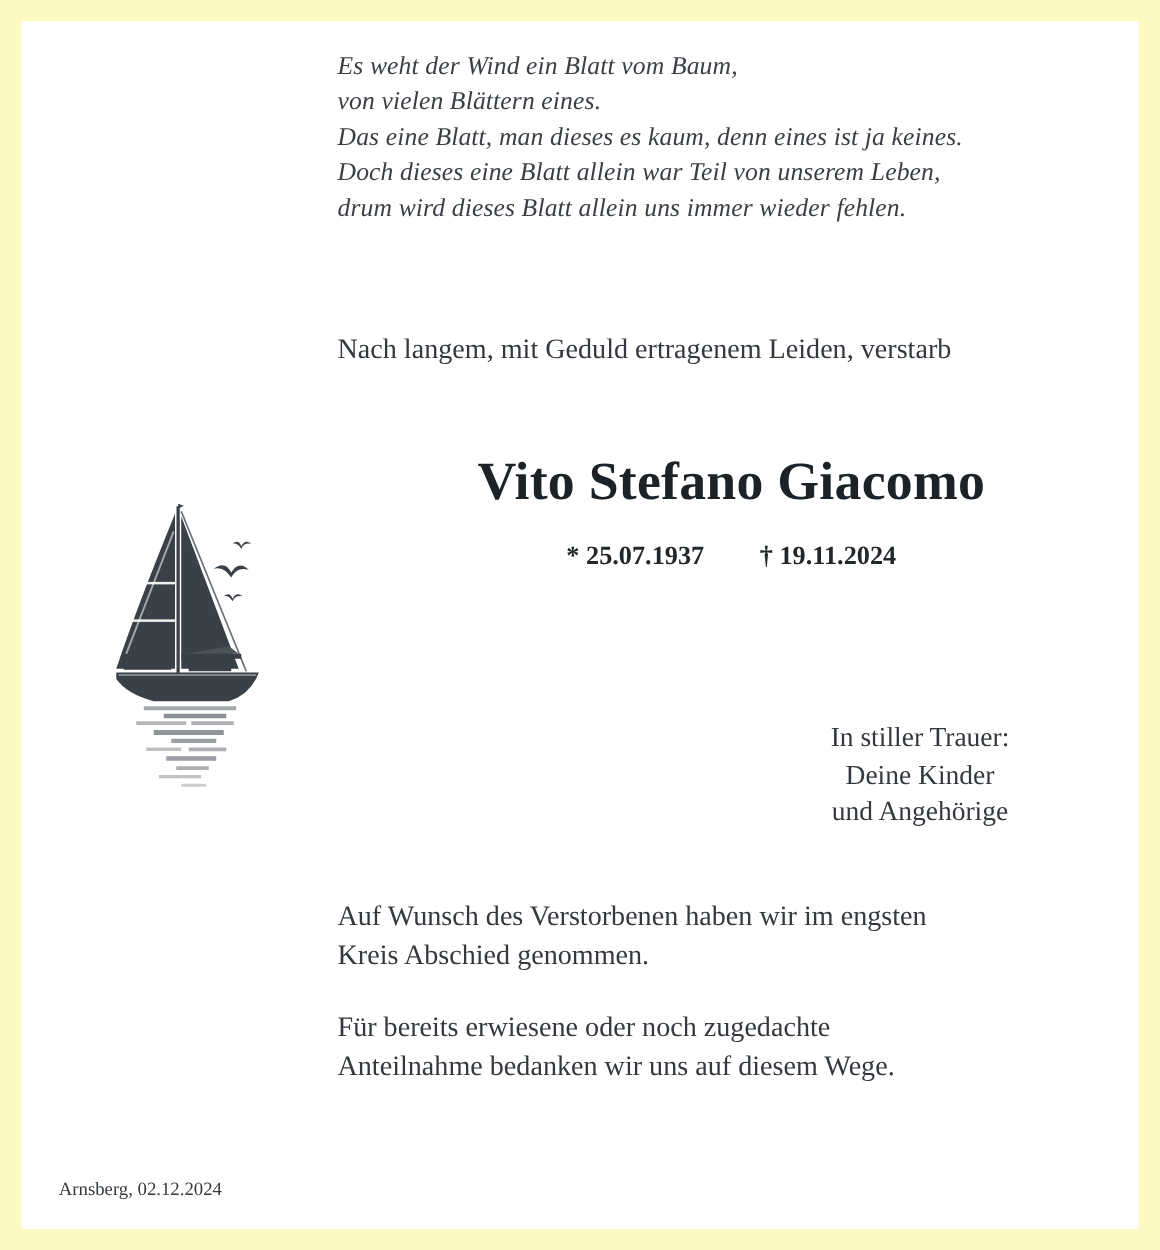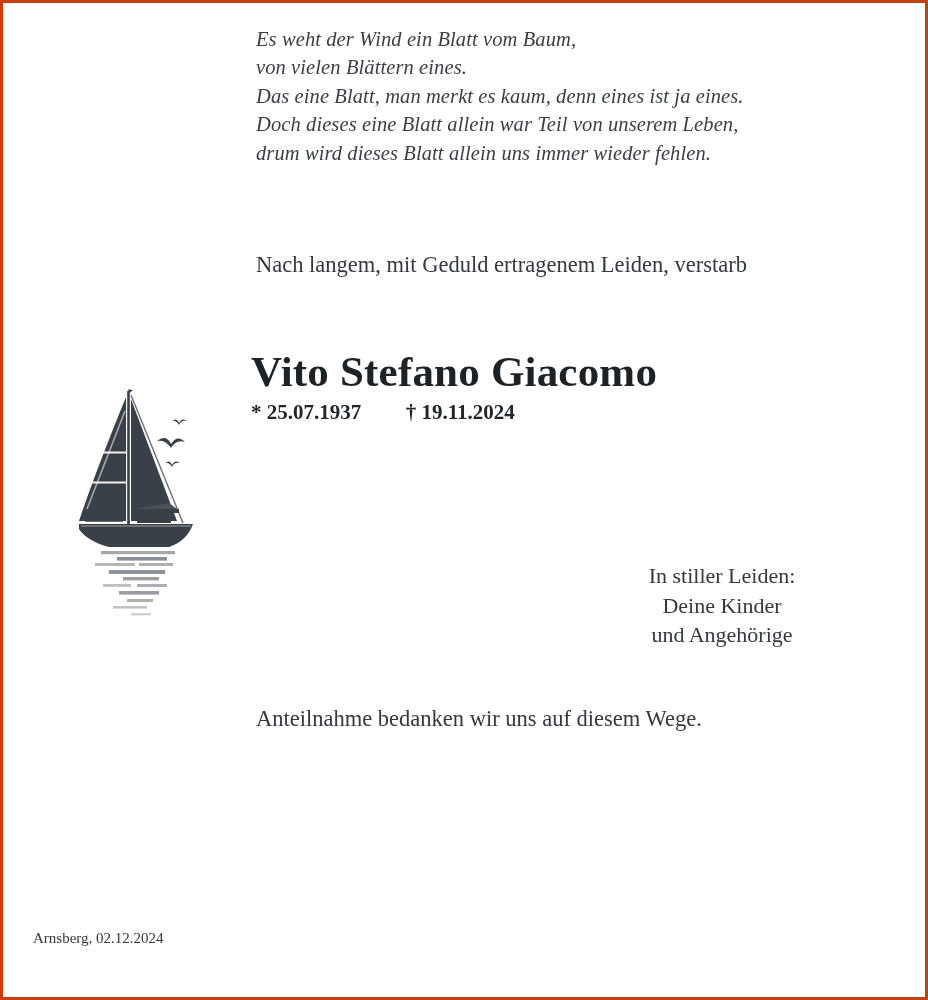--- a/index.html
+++ b/index.html
@@ -15,22 +15,22 @@
     color: #2b2f34;
     overflow: hidden;
   }
 
   
   .notice-card {
     position: relative;
     box-sizing: border-box;
     width: 928px;
     height: 1000px;
-    background: #c2410c;
-    padding: 3px;
+    background: #fef9c3;
+    padding: 17px;
   }
   .notice-inner {
     position: relative;
     box-sizing: border-box;
     width: 100%;
     height: 100%;
     background: #ffffff;
     overflow: hidden;
   }
 
@@ -59,31 +59,32 @@
     color: #34393f;
   }
   .intro-line { display: block; margin-top: 39px; }
 
   
   .name-block {
     position: absolute;
     left: 248px;
     top: 343px;
     width: 640px;
+    text-align: center;
   }
   .name-line {
     display: block;
     font-weight: bold;
     font-size: 43px;
     line-height: 52px;
     color: #1d2227;
     letter-spacing: 0.2px;
   }
   .dates-row {
-    margin-top: 2px;
+    margin-top: 20px;
     font-weight: bold;
     font-size: 21px;
     color: #22272c;
     white-space: nowrap;
   }
   .dates-row .gap { display: inline-block; width: 34px; }
 
   
   .mourners {
     position: absolute;
@@ -132,21 +133,21 @@
 </style>
 </head>
 <body>
 
 <div class="notice-card">
   <div class="notice-inner">
 
     <div class="poem">
       <span class="poem-line">Es weht der Wind ein Blatt vom Baum,</span>
       <span class="poem-line">von vielen Blättern eines.</span>
-      <span class="poem-line">Das eine Blatt, man merkt es kaum, denn eines ist ja eines.</span>
+      <span class="poem-line">Das eine Blatt, man dieses es kaum, denn eines ist ja keines.</span>
       <span class="poem-line">Doch dieses eine Blatt allein war Teil von unserem Leben,</span>
       <span class="poem-line">drum wird dieses Blatt allein uns immer wieder fehlen.</span>
     </div>
 
     <div class="intro">
       <span class="intro-line">Nach langem, mit Geduld ertragenem Leiden, verstarb</span>
     </div>
 
     <div class="illustration">
       <svg viewBox="0 0 160 245" xmlns="http://www.w3.org/2000/svg" aria-hidden="true">
@@ -210,27 +211,32 @@
       <div class="dates-row">
         <span>*</span>
         <span>25.07.1937</span>
         <span class="gap"></span>
         <span>†</span>
         <span>19.11.2024</span>
       </div>
     </div>
 
     <div class="mourners">
-      <span>In stiller Leiden:</span>
+      <span>In stiller Trauer:</span>
       <span>Deine Kinder</span>
       <span>und Angehörige</span>
     </div>
 
     <div class="closing">
       <p>
+        <span>Auf Wunsch des Verstorbenen haben wir im engsten</span>
+        <span>Kreis Abschied genommen.</span>
+      </p>
+      <p>
+        <span>Für bereits erwiesene oder noch zugedachte</span>
         <span>Anteilnahme bedanken wir uns auf diesem Wege.</span>
       </p>
     </div>
 
     <div class="footer-place">Arnsberg, 02.12.2024</div>
 
   </div>
 </div>
 
 </body></html>

